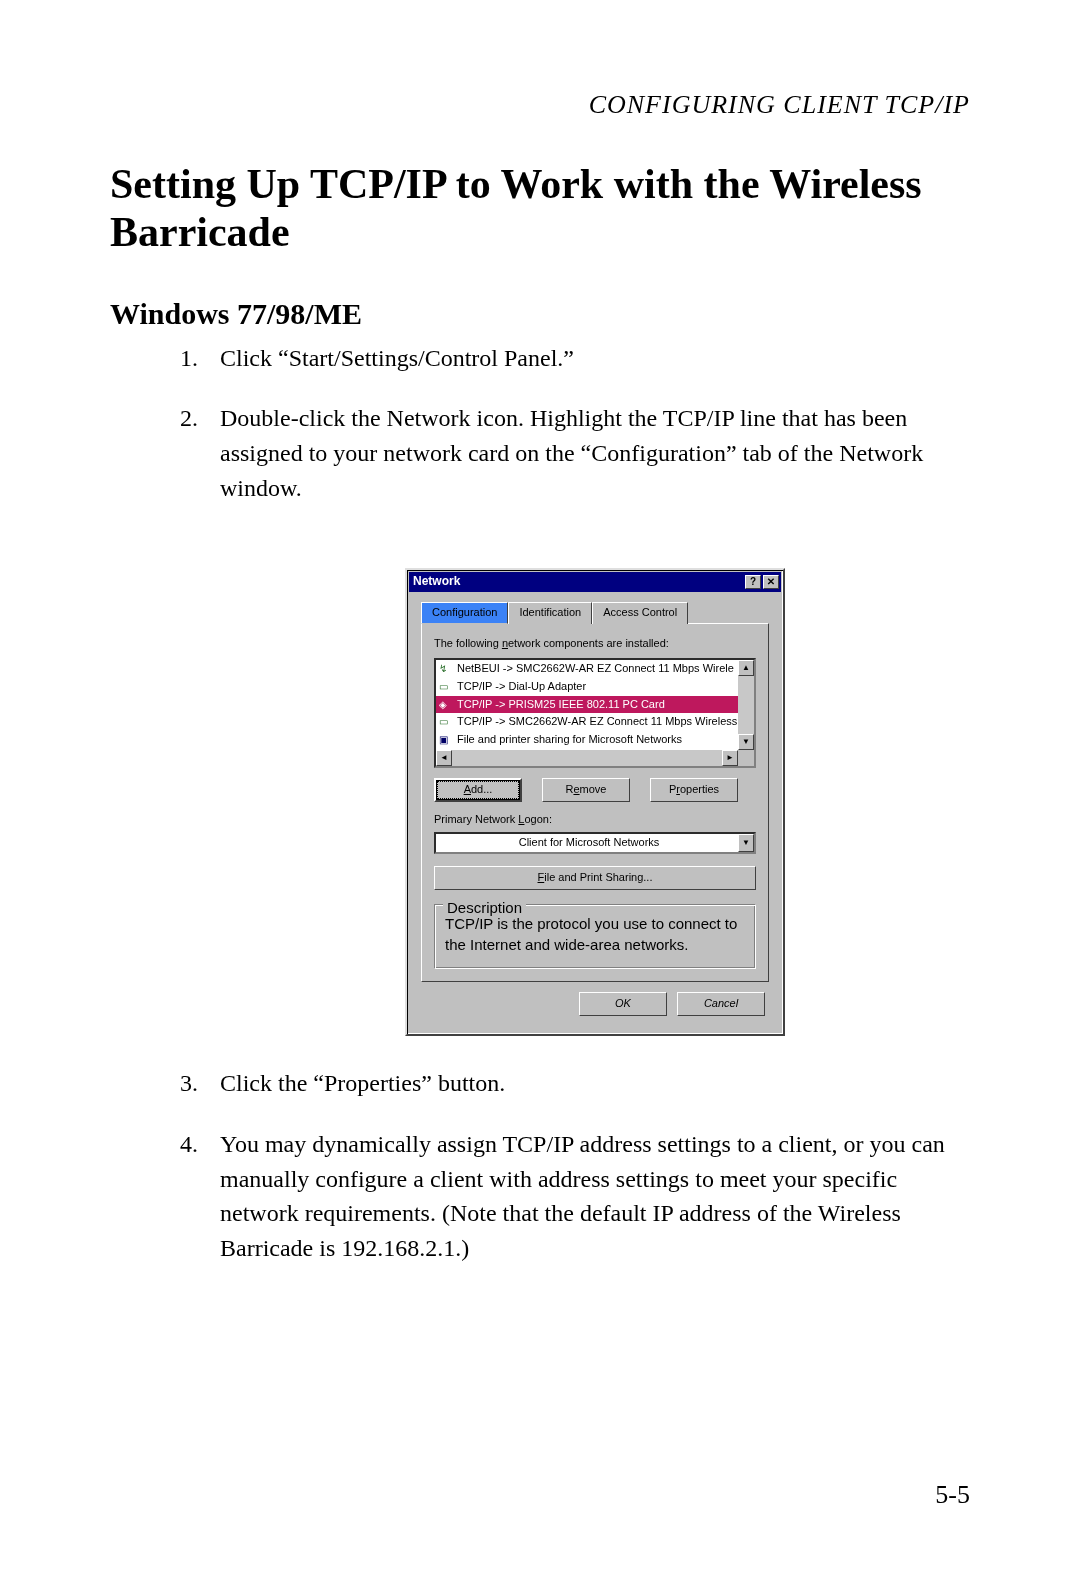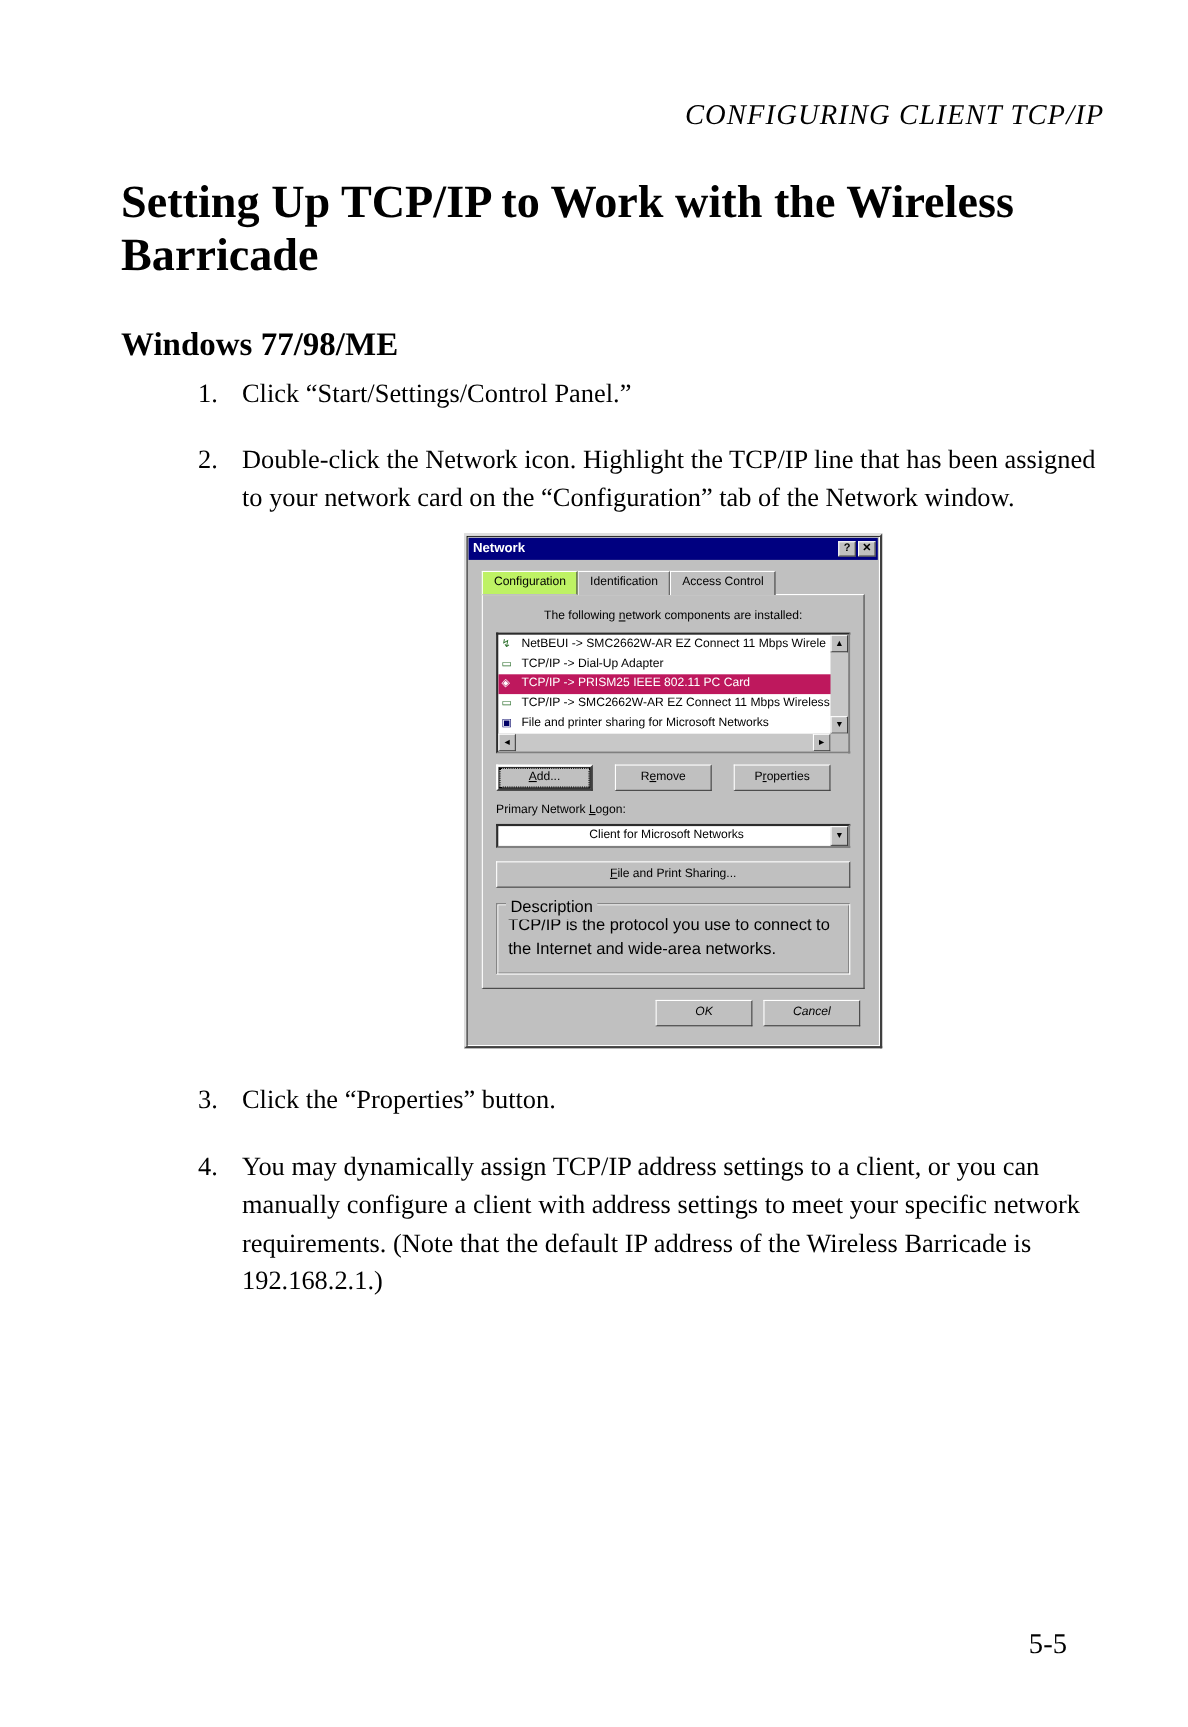--- a/index.html
+++ b/index.html
@@ -6,21 +6,21 @@
   html, body {
     margin: 0; padding: 0;
     width: 1080px; height: 1570px;
     background: #fff;
     font-family: Garamond, "Times New Roman", Georgia, serif;
     color: #000;
   }
   .page {
     width: 1080px; height: 1570px;
     position: relative;
-    padding: 90px 76px 0 110px;
+    padding: 90px 110px 0 110px;
   }
   .header-running {
     text-align: right;
     font-style: italic;
     font-variant: small-caps;
     font-size: 26px;
     letter-spacing: 1px;
     margin-bottom: 40px;
   }
   .h1 {
@@ -58,20 +58,21 @@
   
   .dlg {
     width: 380px;
     font-family: "MS Sans Serif", Tahoma, Arial, sans-serif;
     font-size: 12px;
     background: #c0c0c0;
     border: 2px solid;
     border-color: #dfdfdf #404040 #404040 #dfdfdf;
     box-shadow: 1px 1px 0 #000 inset, -1px -1px 0 #fff inset;
     padding: 2px;
+    margin-top: 48px;
   }
   .titlebar {
     background: #000080;
     color: #fff;
     font-weight: bold;
     display: flex;
     align-items: center;
     height: 20px;
     padding: 0 2px 0 4px;
   }
@@ -94,31 +95,31 @@
     padding: 2px 10px;
     border: 1px solid #808080;
     border-bottom: none;
     background: #c0c0c0;
     margin-right: 0px;
     border-color: #fff #404040 #808080 #fff;
     position: relative;
     font-size: 11px;
   }
   .tab.active {
-    background: #bef264;
+    background: #3b82f6;
     z-index: 2;
     border-bottom: 1px solid #c0c0c0;
   }
   .tab-panel {
     border: 1px solid;
     border-color: #fff #404040 #404040 #fff;
     padding: 12px;
     background: #c0c0c0;
   }
-  .caption { font-size: 11px; margin-bottom: 6px; text-align: center; }
+  .caption { font-size: 11px; margin-bottom: 6px; }
   .listbox {
     width: 100%; height: 110px;
     background: #fff;
     border: 2px inset #808080;
     overflow: hidden;
     position: relative;
     font-size: 11px;
   }
   .lb-items { padding: 0; }
   .lb-item {

